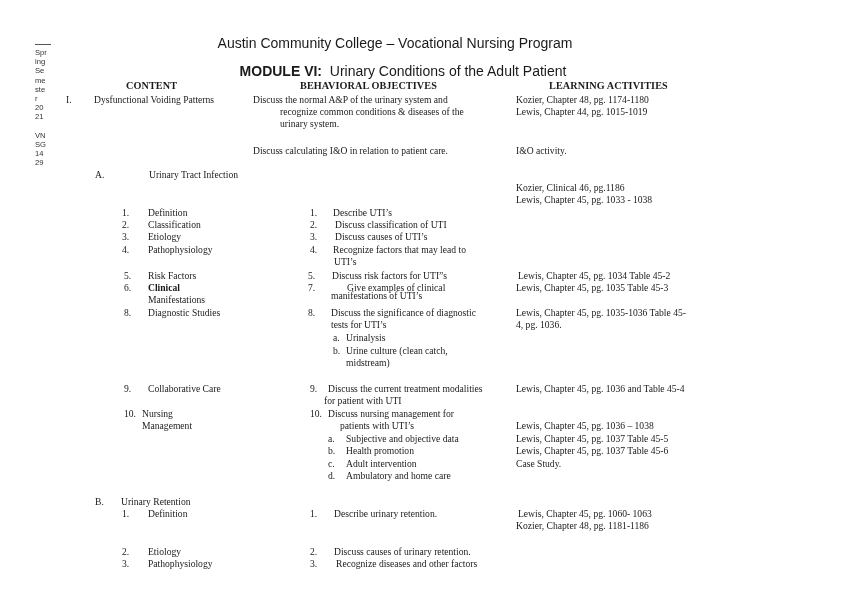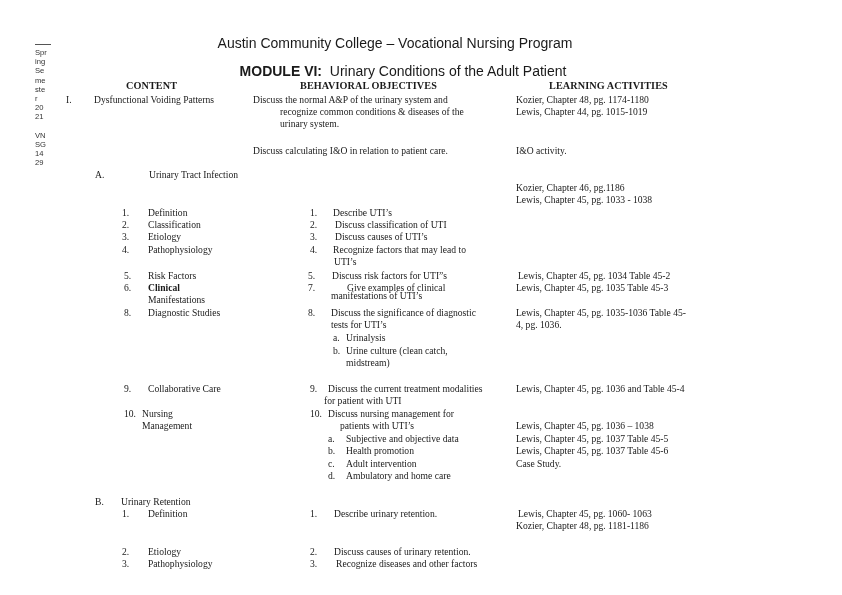--- a/index.html
+++ b/index.html
@@ -47,21 +47,21 @@
 <div class="t" style="left:253px; top:94px;">Discuss the normal A&amp;P of the urinary system and</div>
 <div class="t" style="left:280px; top:106px;">recognize common conditions &amp; diseases of the</div>
 <div class="t" style="left:280px; top:118px;">urinary system.</div>
 <div class="t" style="left:516px; top:94px;">Kozier, Chapter 48, pg. 1174-1180</div>
 <div class="t" style="left:516px; top:106px;">Lewis, Chapter 44, pg. 1015-1019</div>
 <div class="t" style="left:253px; top:145px;">Discuss calculating I&amp;O in relation to patient care.</div>
 <div class="t" style="left:516px; top:145px;">I&amp;O activity.</div>
 
 <div class="t" style="left:95px; top:169px;">A.</div>
 <div class="t" style="left:121px; top:169px;margin-left:28px;">Urinary Tract Infection</div>
-<div class="t" style="left:516px; top:182px;">Kozier, Chapter 46, pg.1186</div>
+<div class="t" style="left:516px; top:182px;">Kozier, Clinical 46, pg.1186</div>
 <div class="t" style="left:516px; top:194px;">Lewis, Chapter 45, pg. 1033 - 1038</div>
 
 <div class="t" style="left:122px; top:207px;">1.</div>
 <div class="t" style="left:148px; top:207px;">Definition</div>
 <div class="t" style="left:122px; top:219px;">2.</div>
 <div class="t" style="left:148px; top:219px;">Classification</div>
 <div class="t" style="left:122px; top:231px;">3.</div>
 <div class="t" style="left:148px; top:231px;">Etiology</div>
 <div class="t" style="left:122px; top:244px;">4.</div>
 <div class="t" style="left:148px; top:244px;">Pathophysiology</div>

